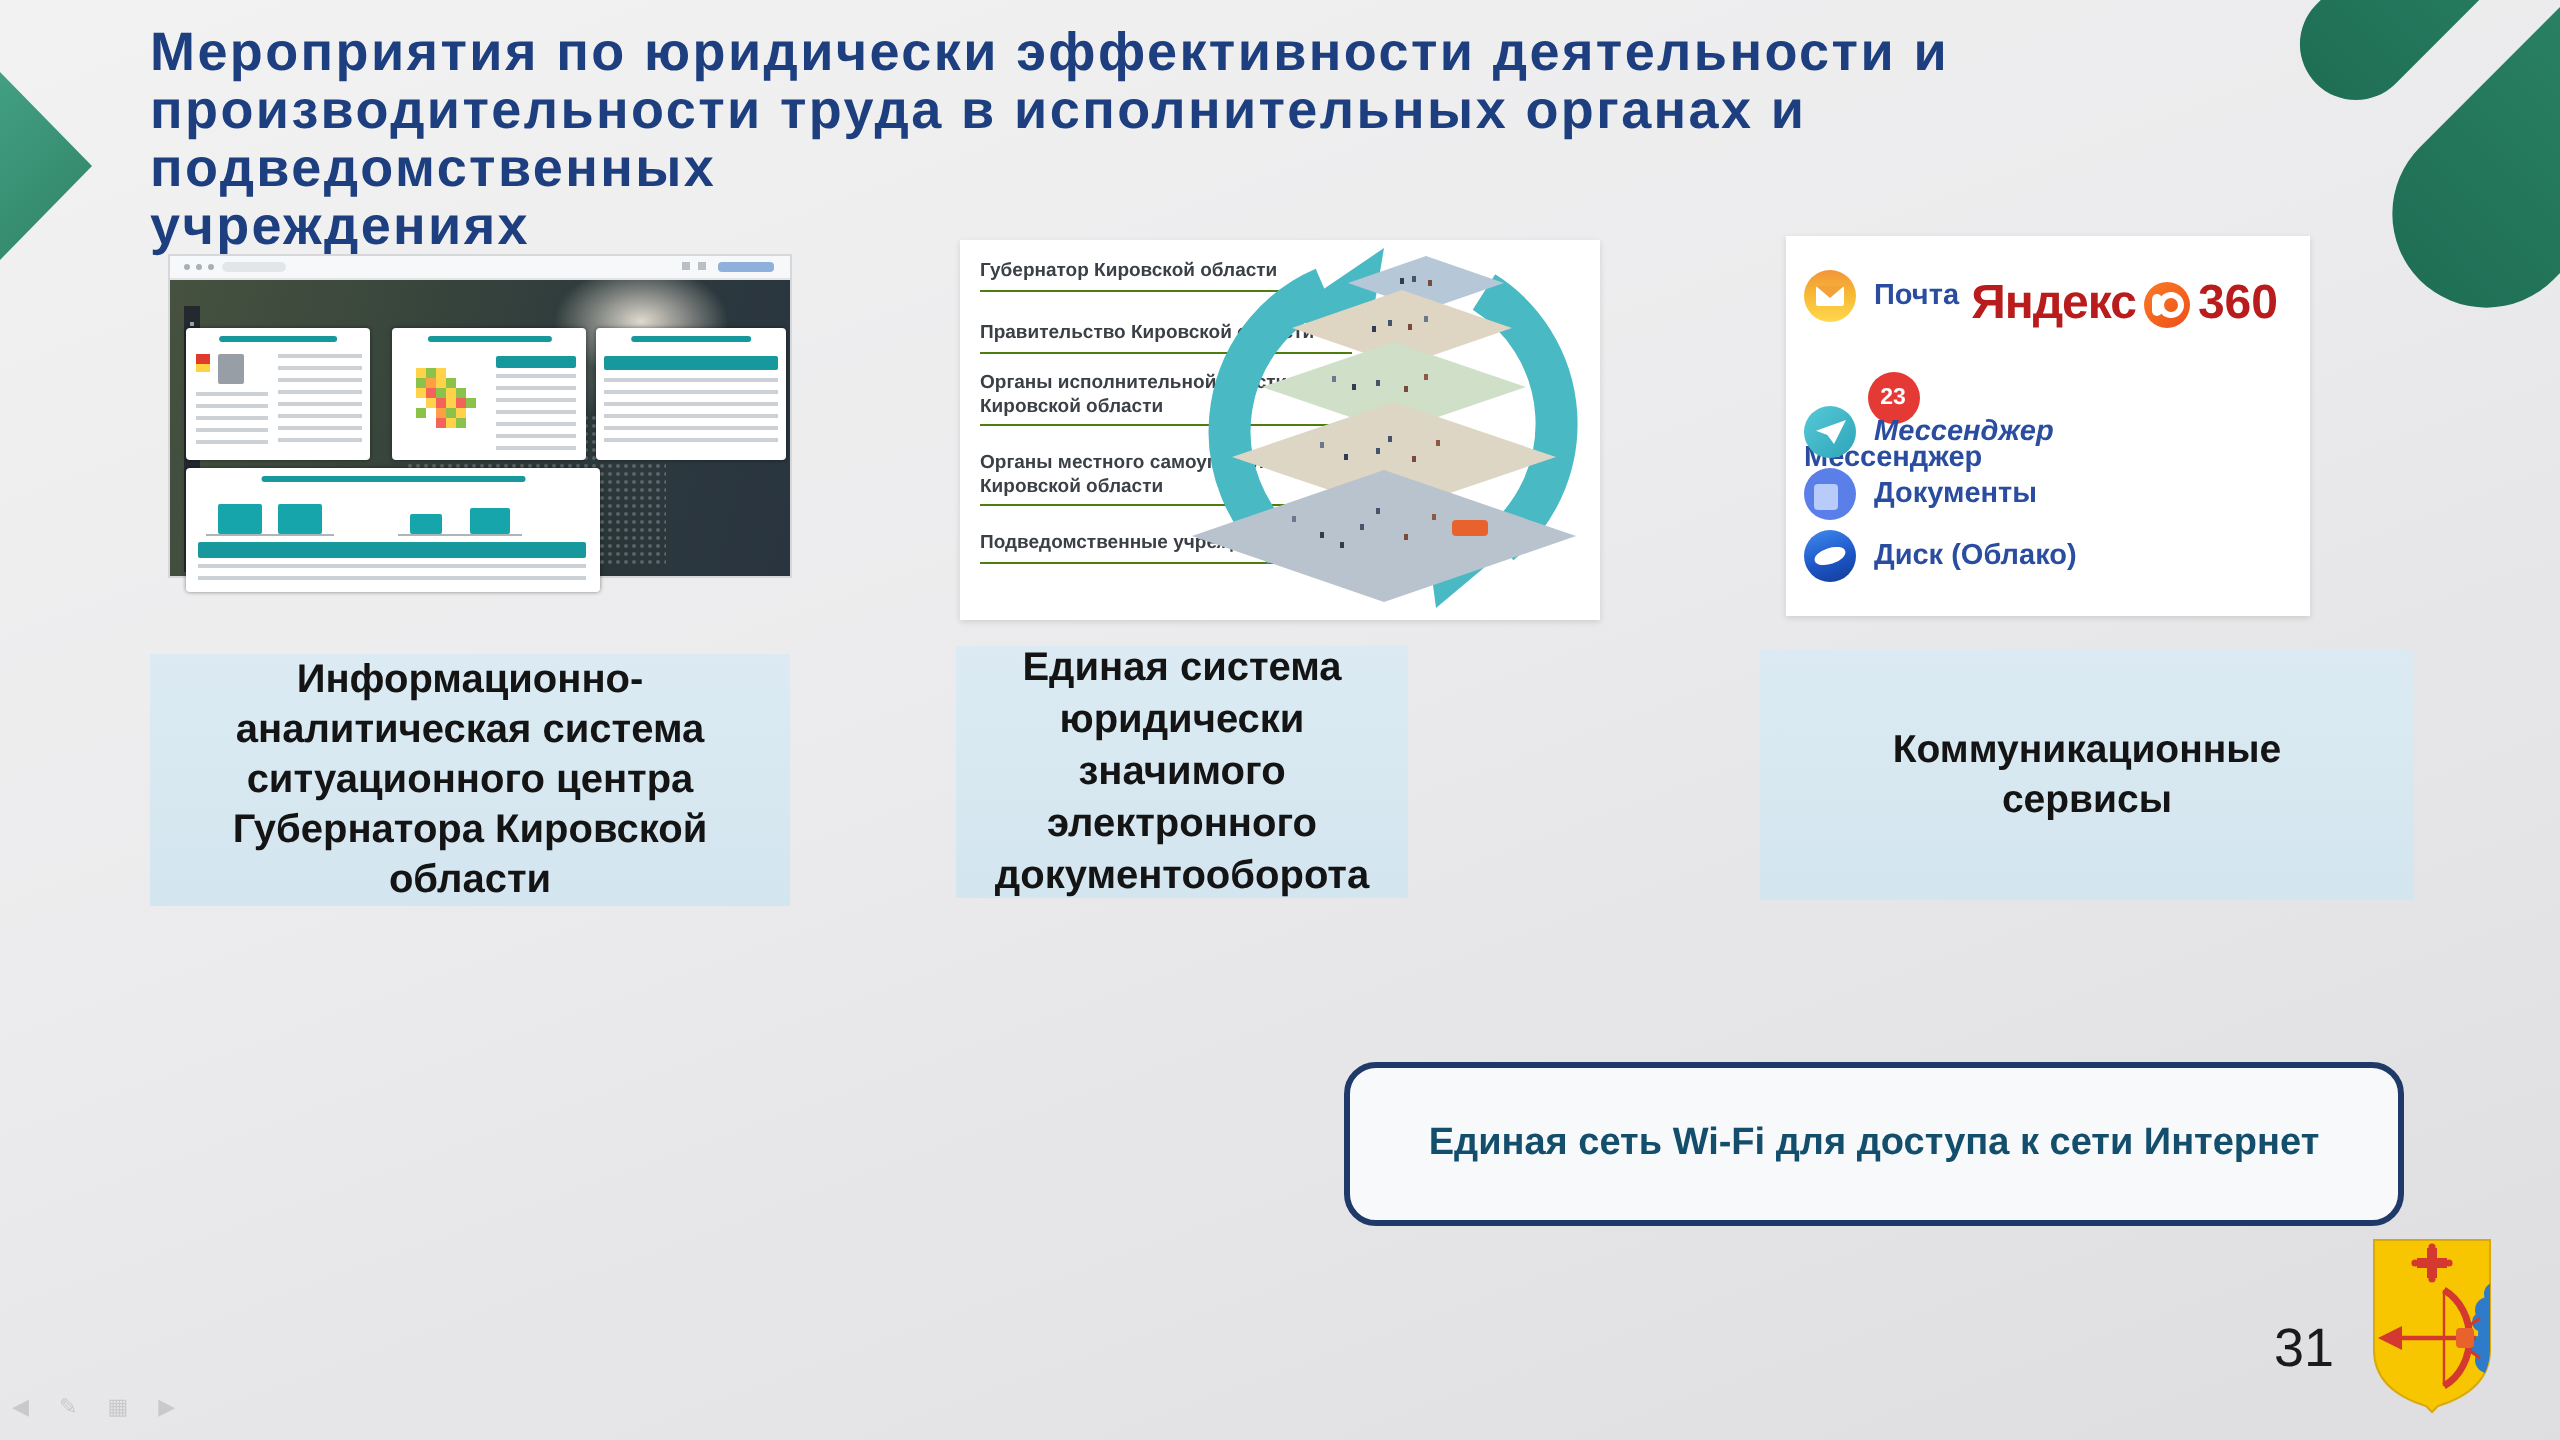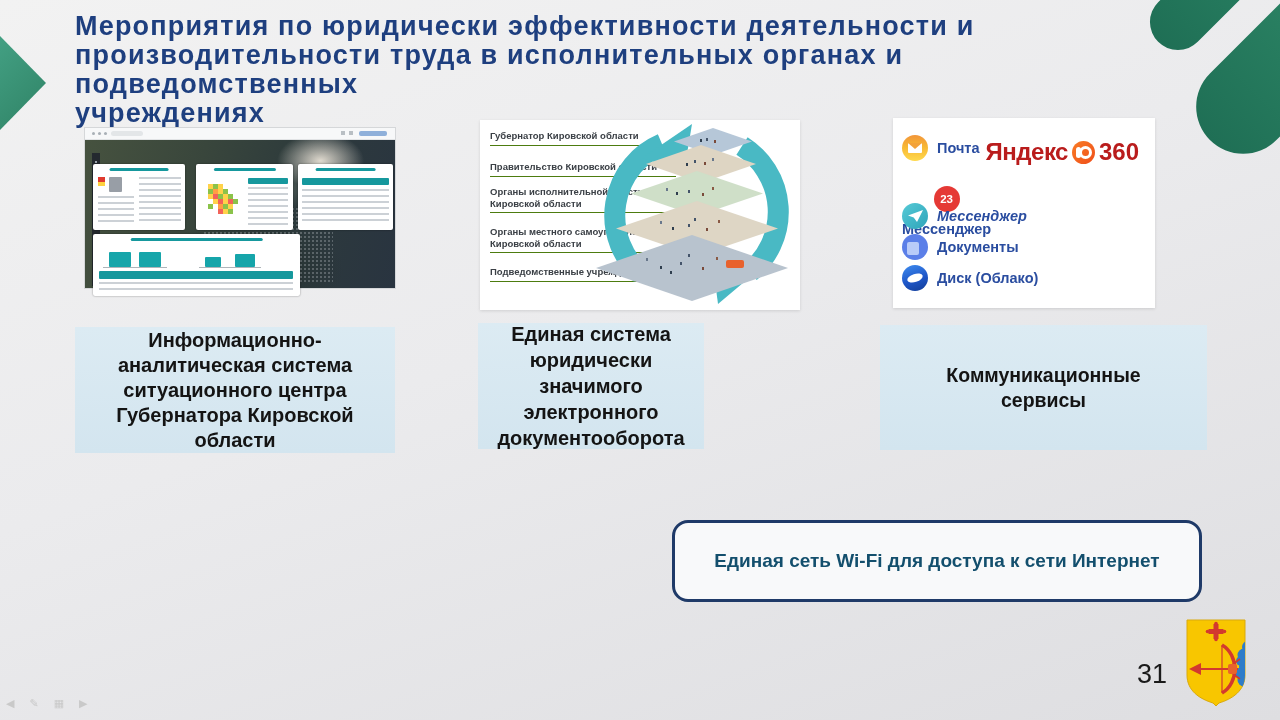--- a/index.html
+++ b/index.html
@@ -110,21 +110,21 @@
        color:#141414;font-weight:700;}
   .cap1{left:75px;top:327px;width:320px;height:126px;font-size:20px;line-height:25px;}
   .cap2{left:478px;top:323px;width:226px;height:126px;font-size:20px;line-height:26px;}
   .cap3{left:880px;top:325px;width:327px;height:125px;font-size:19.5px;line-height:25px;text-align:center;}
   .cap3 span{display:inline-block;max-width:240px;}
   
   .bbox{position:absolute;height:76px;background:#f8f9fa;border:3px solid #1f3a68;border-radius:16px;
         display:flex;align-items:center;justify-content:center;text-align:center;
         color:#134f6d;font-weight:700;font-size:19px;line-height:24px;}
   .bb1{left:63px;top:530px;width:526px;}
-  .bb2{left:672px;top:520px;width:524px;}
+  .bb2{left:672px;top:531px;width:524px;}
   .bb2 span{display:inline-block;max-width:470px;}
   
   .pcontrols{position:absolute;left:6px;top:697px;display:flex;gap:15px;color:#c9c9c9;font-size:11px;}
   .pcontrols span{cursor:pointer;}
   .pageno{position:absolute;left:1128px;top:659px;width:48px;text-align:center;
           color:#1a1a1a;font-size:27px;}
   .coat{position:absolute;left:1184px;top:617px;}
 </style>
 </head>
 <body>

